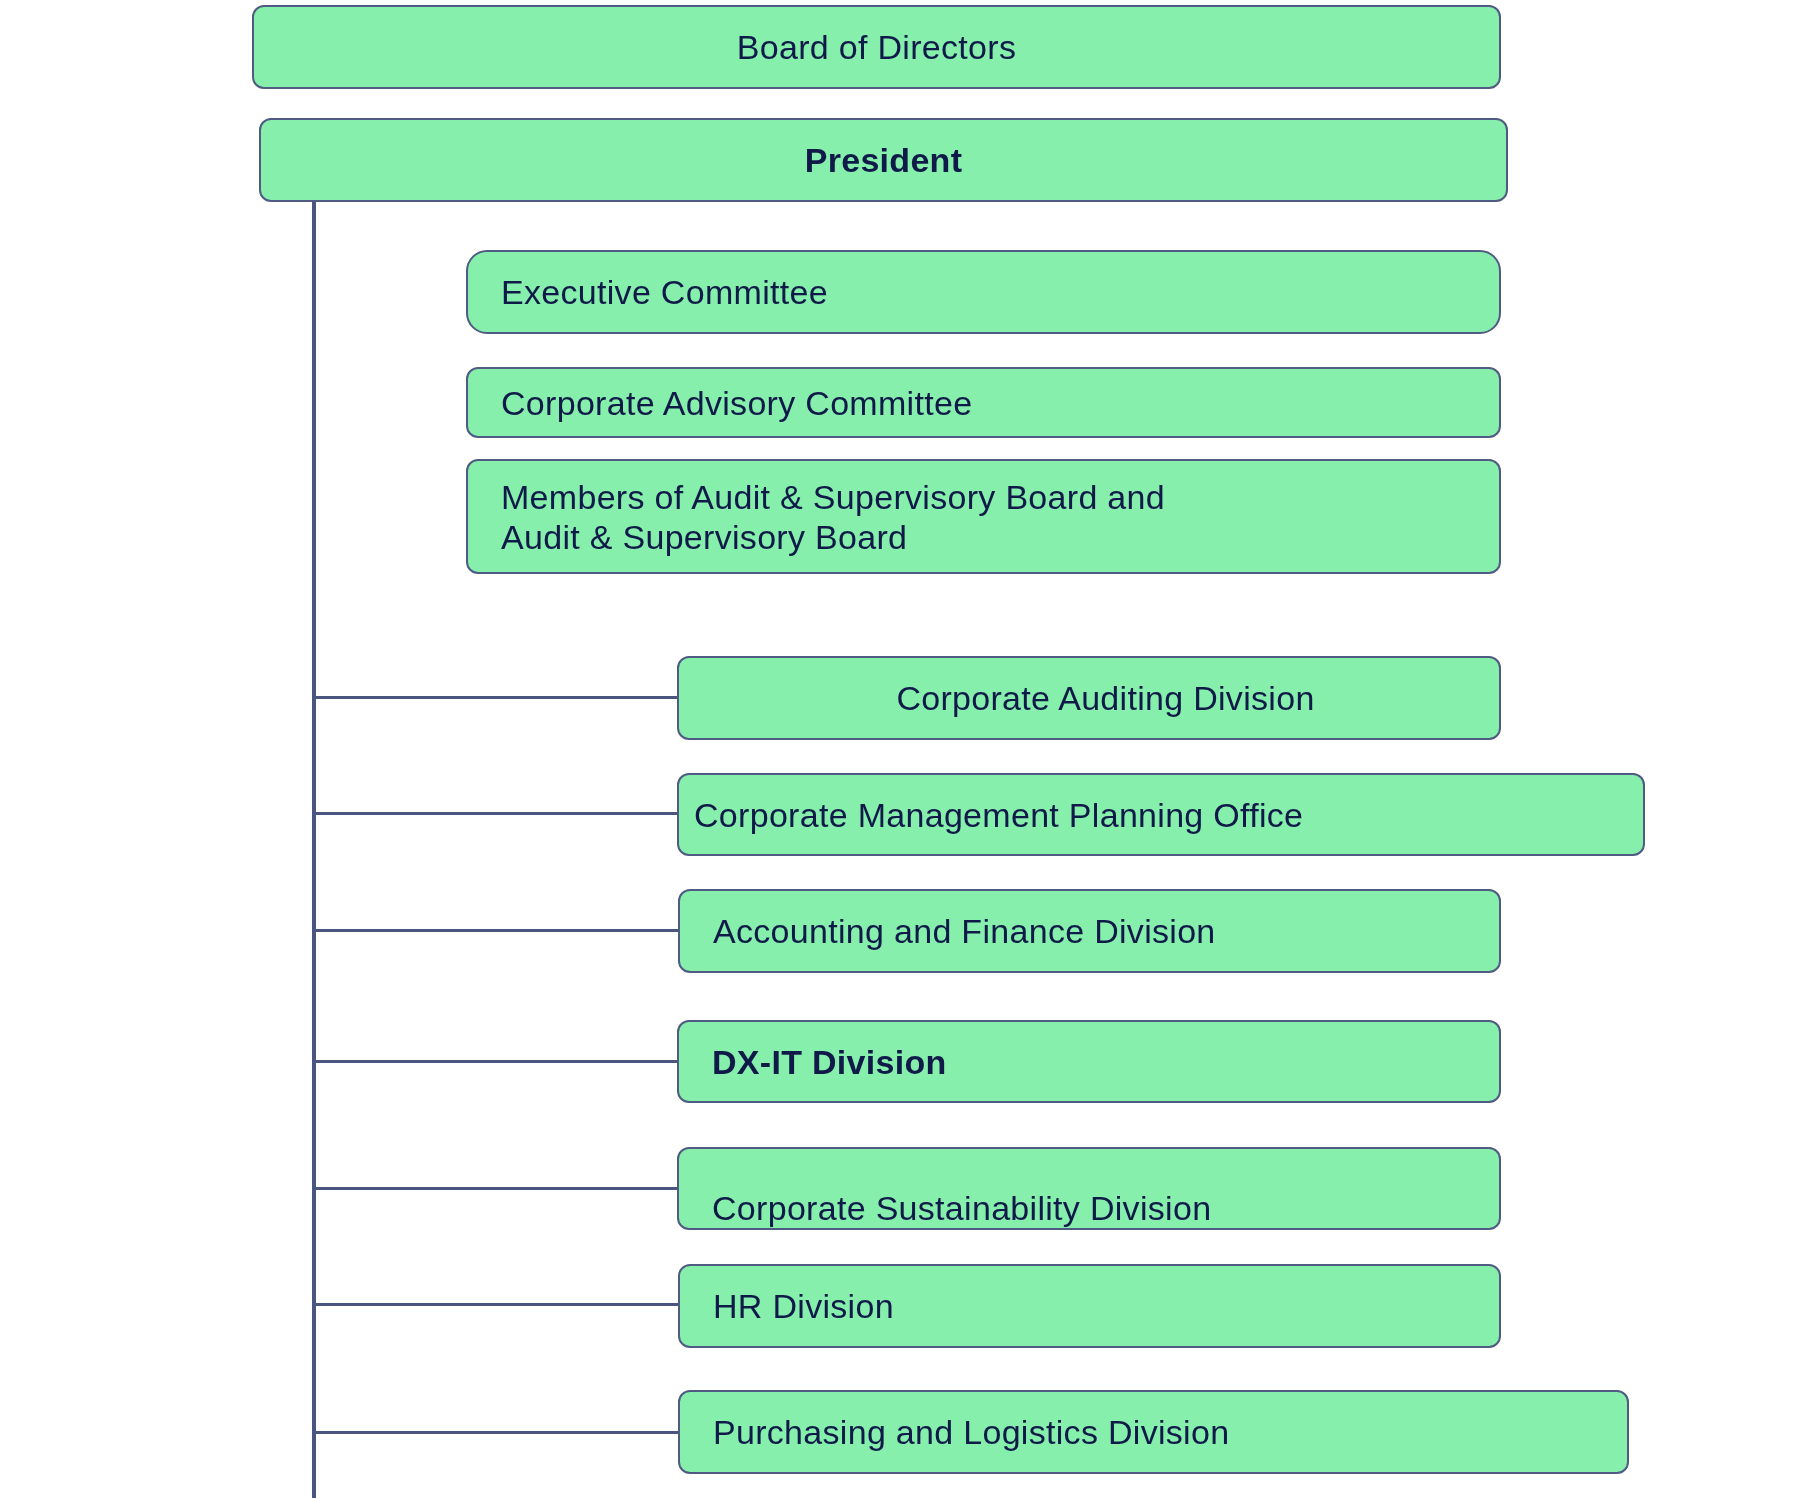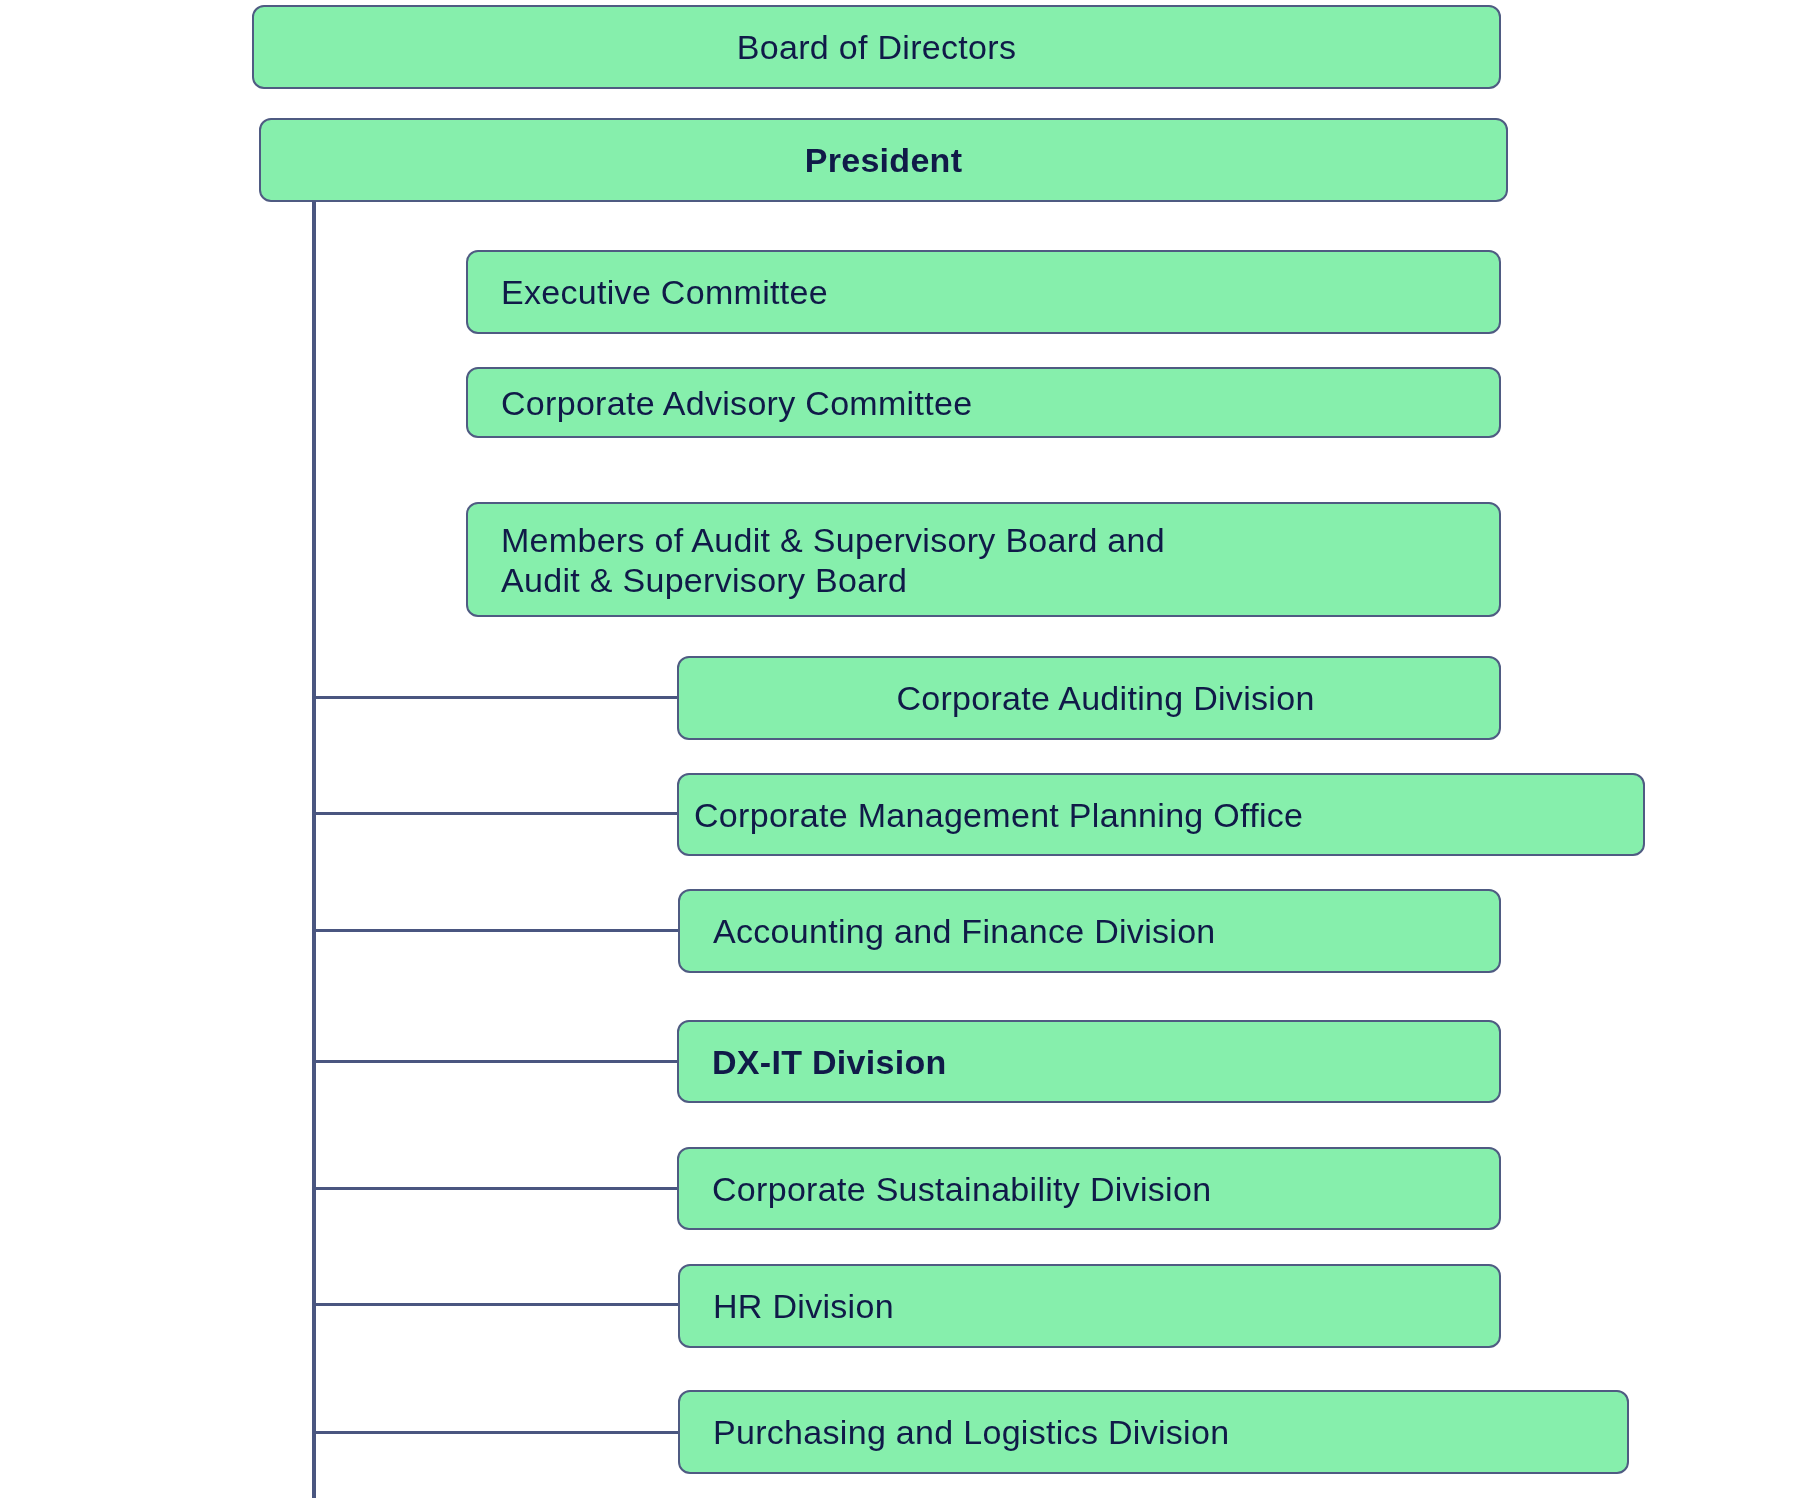--- a/index.html
+++ b/index.html
@@ -55,29 +55,29 @@
 <div class="box center" style="left:252px; top:5px; width:1249px; height:84px;">
   <span class="label">Board of Directors</span>
 </div>
 
 <div class="box center" style="left:259px; top:118px; width:1249px; height:84px;font-weight:bold;">
   <span class="label">President</span>
 </div>
 
 <div class="vline" style="left:312px; top:201px; height:1297px;"></div>
 
-<div class="box left" style="left:466px; top:250px; width:1035px; height:84px;">
+<div class="box left" style="left:466px; top:250px; width:1035px; height:84px;border-radius:21px;">
   <span class="label">Executive Committee</span>
 </div>
 
 <div class="box left" style="left:466px; top:367px; width:1035px; height:71px;">
   <span class="label">Corporate Advisory Committee</span>
 </div>
 
-<div class="box left" style="left:466px; top:502px; width:1035px; height:115px;">
+<div class="box left" style="left:466px; top:459px; width:1035px; height:115px;">
   <span class="label">Members of Audit &amp; Supervisory Board and
 Audit &amp; Supervisory Board</span>
 </div>
 
 <div class="hline" style="left:314px; top:696px; width:364px;"></div>
 <div class="box left" style="left:677px; top:656px; width:824px; height:84px;justify-content:center;">
   <span class="label">Corporate Auditing Division</span>
 </div>
 
 <div class="hline" style="left:314px; top:812px; width:364px;"></div>
@@ -89,21 +89,21 @@
 <div class="box left" style="left:678px; top:889px; width:823px; height:84px;">
   <span class="label">Accounting and Finance Division</span>
 </div>
 
 <div class="hline" style="left:314px; top:1060px; width:364px;"></div>
 <div class="box left" style="left:677px; top:1020px; width:824px; height:83px;font-weight:bold;">
   <span class="label">DX-IT Division</span>
 </div>
 
 <div class="hline" style="left:314px; top:1187px; width:364px;"></div>
-<div class="box left" style="left:677px; top:1147px; width:824px; height:83px;">
+<div class="box left" style="left:677px; top:1147px; width:824px; height:83px;align-items:flex-end;">
   <span class="label">Corporate Sustainability Division</span>
 </div>
 
 <div class="hline" style="left:314px; top:1303px; width:364px;"></div>
 <div class="box left" style="left:678px; top:1264px; width:823px; height:84px;">
   <span class="label">HR Division</span>
 </div>
 
 <div class="hline" style="left:314px; top:1431px; width:364px;"></div>
 <div class="box left" style="left:678px; top:1390px; width:951px; height:84px;">

